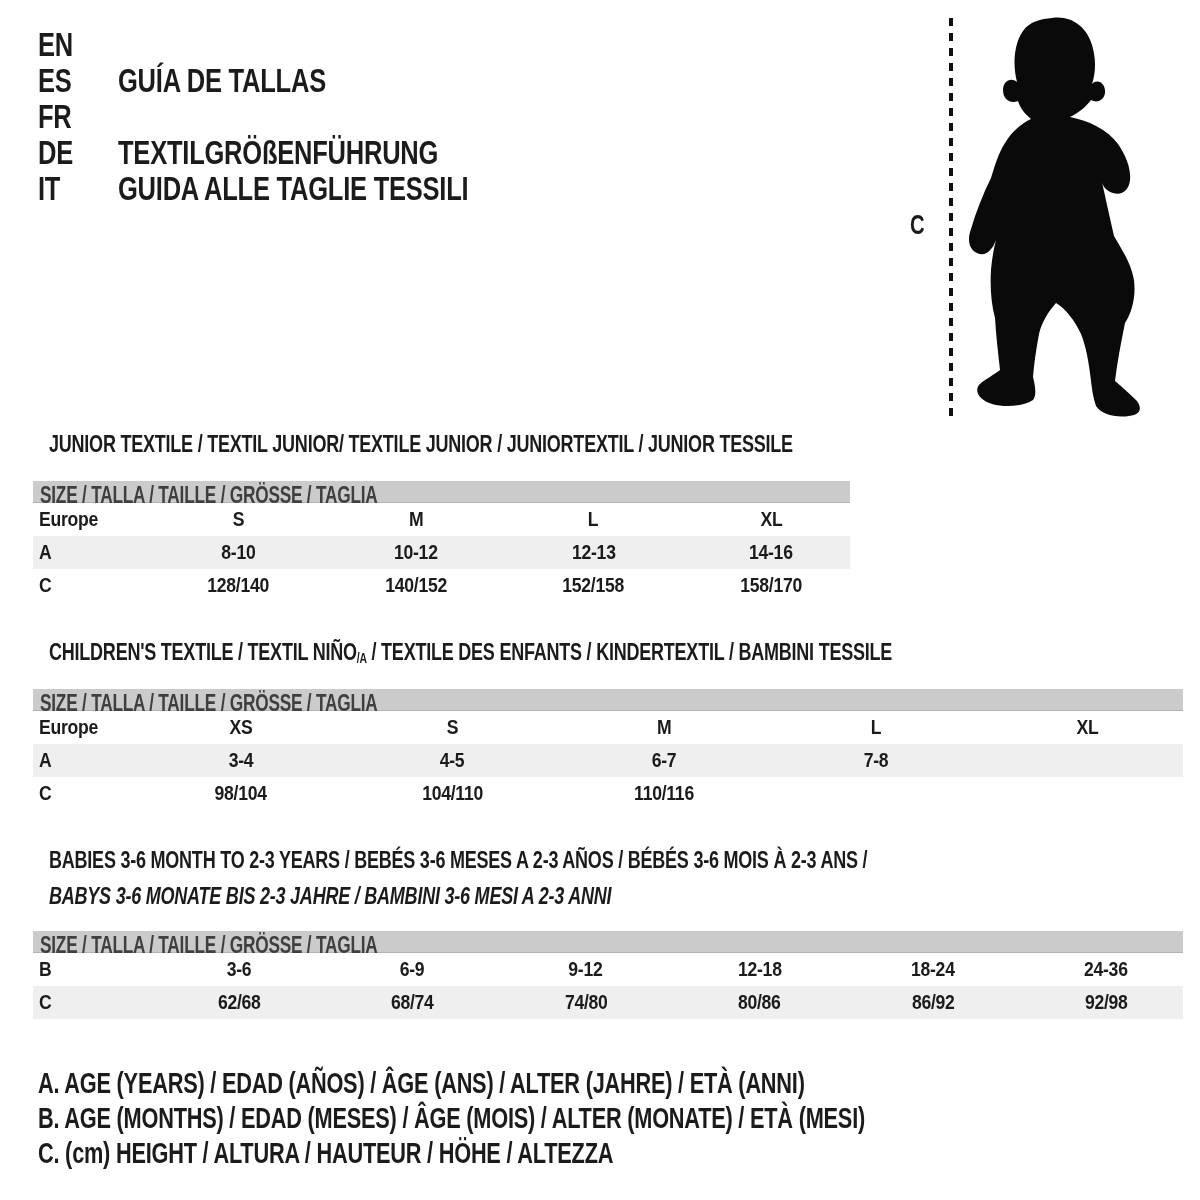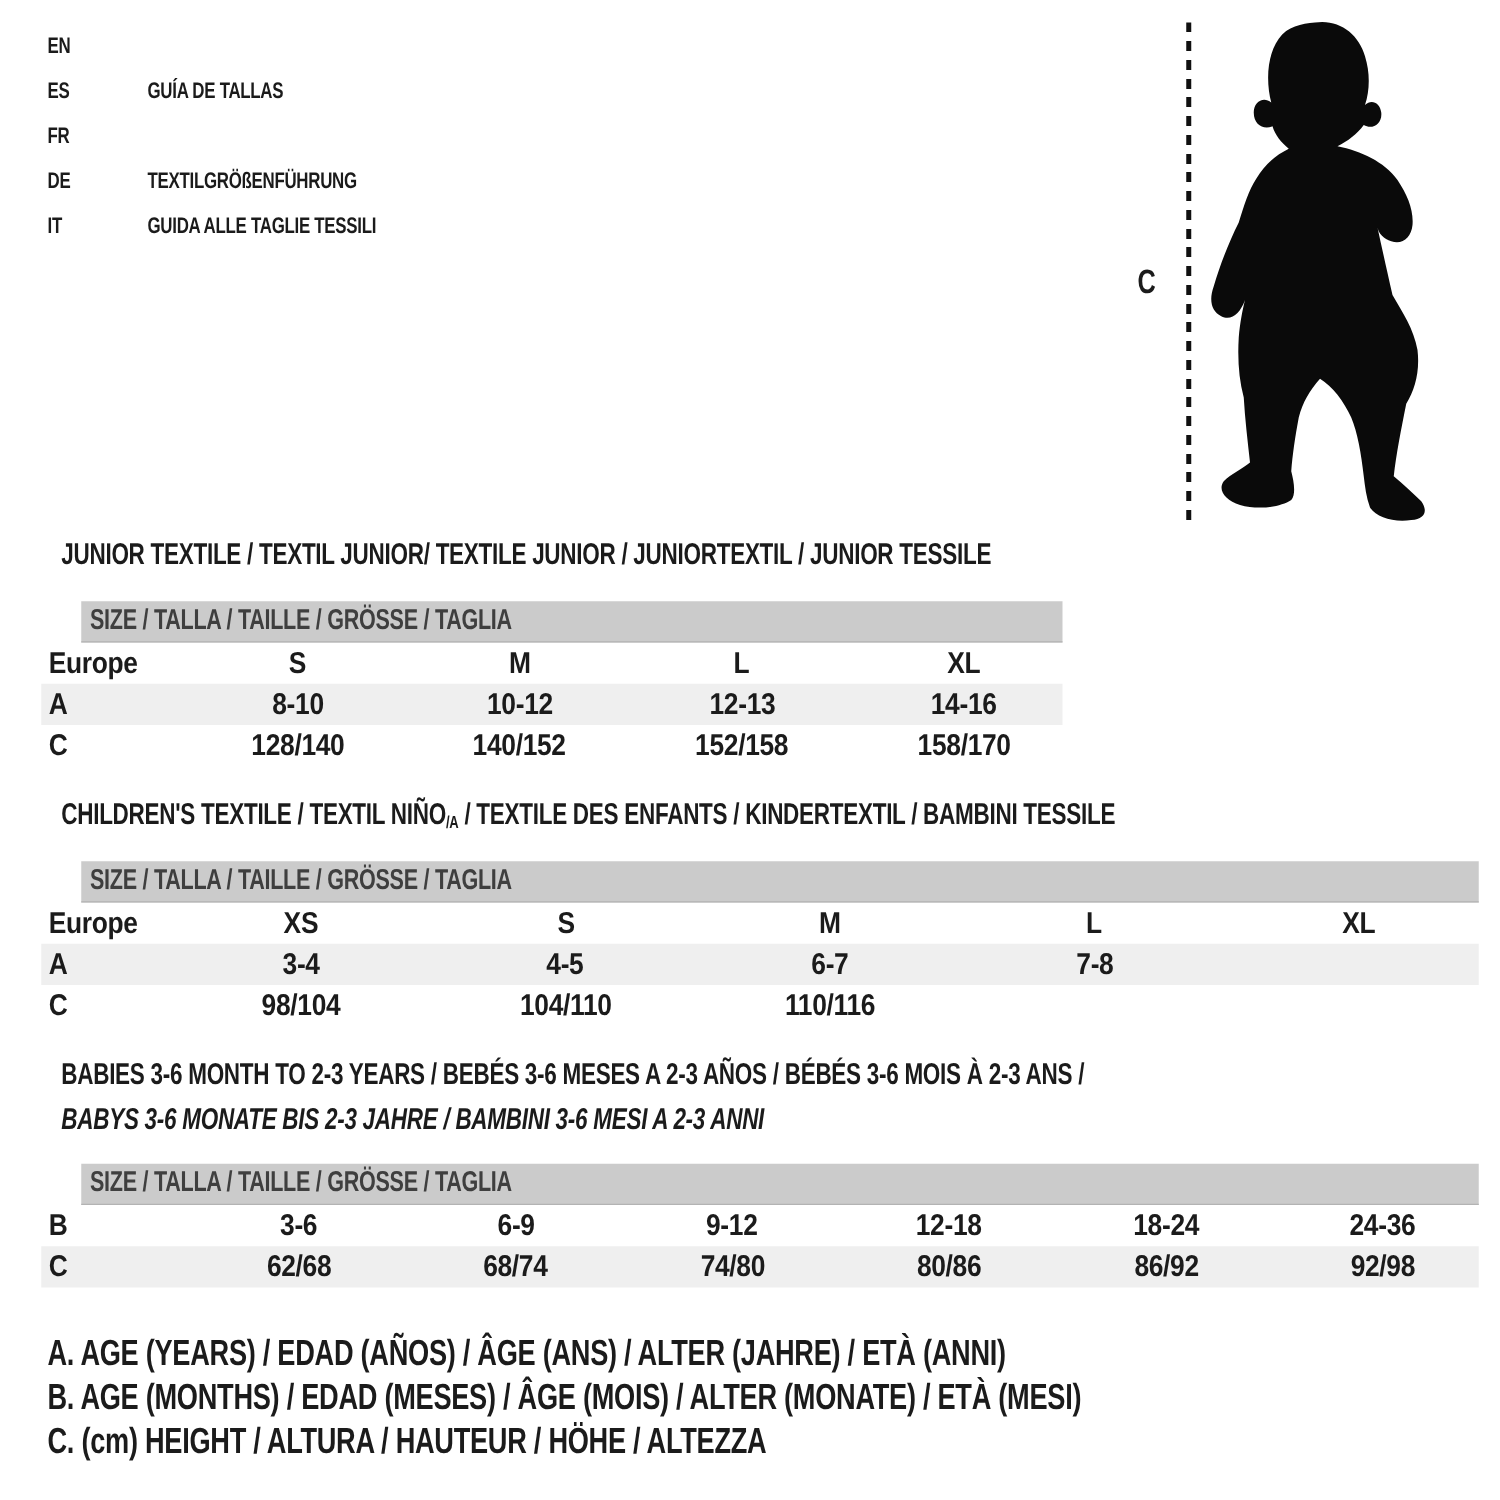--- a/index.html
+++ b/index.html
@@ -35,50 +35,49 @@
     display: inline-block;
     white-space: nowrap;
     transform: scaleX(0.88);
     transform-origin: 50% 50%;
     letter-spacing: -0.3px;
   }
   .lbl .cellTxt { transform-origin: 0 50%; }
 
   
   .lang-list { position: absolute; left: 38px; top: 26px; }
-  .lang-row { display: flex; height: 36px; align-items: flex-start; font-size: 18px; }
+  .lang-row { display: flex; height: 36px; align-items: center; font-size: 34px; }
   .lang-code { width: 80px; flex: 0 0 80px; }
   .lang-title { flex: 1; }
 
   
   .figure { position: absolute; left: 900px; top: 0; width: 300px; height: 430px; }
   .measure-line {
     position: absolute; left: 49px; top: 18px;
     width: 4px; height: 398px;
     background: repeating-linear-gradient(to bottom, #101010 0 8px, transparent 8px 15px);
   }
   .fig-c { position: absolute; left: 10px; top: 210px; font-size: 27px; }
   .toddler-svg { position: absolute; left: 0; top: 0; }
 
   
   .sec-title { position: absolute; left: 49px; font-size: 24px; line-height: 28px; white-space: nowrap; }
   .sub { font-size: 0.58em; vertical-align: -0.22em; }
 
   
   .tbl { position: absolute; left: 33px; }
   .size-bar {
-    height: 33px; line-height: 29px;
+    height: 22px; line-height: 29px;
     background: var(--bar-bg);
     border-bottom: 1px solid var(--bar-border);
     padding-left: 7px;
     font-size: 23px;
     color: var(--bar-ink);
-    margin-left: 32px;
-  }
-  .row { display: grid; align-items: center; height: 33px; font-size: 24px; gap: 20px; }
+  }
+  .row { display: grid; align-items: center; height: 33px; font-size: 20px; gap: 20px; }
   .row.alt { background: var(--row-alt); }
   .cell { text-align: center; overflow: visible; }
   .cell.lbl { text-align: left; padding-left: 6px; }
   .junior   .row { grid-template-columns: 13% repeat(4, 1fr); }
   .childrens .row { grid-template-columns: 8% repeat(5, 1fr); }
   .babies   .row { grid-template-columns: 9.5% repeat(6, 1fr); }
 
   
   .legend { position: absolute; left: 38px; top: 1066px; }
   .legend-line { height: 35px; line-height: 35px; font-size: 29px; white-space: nowrap; }

